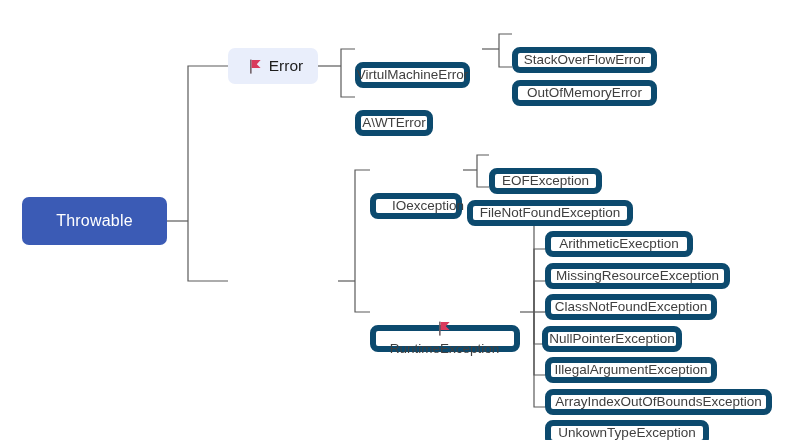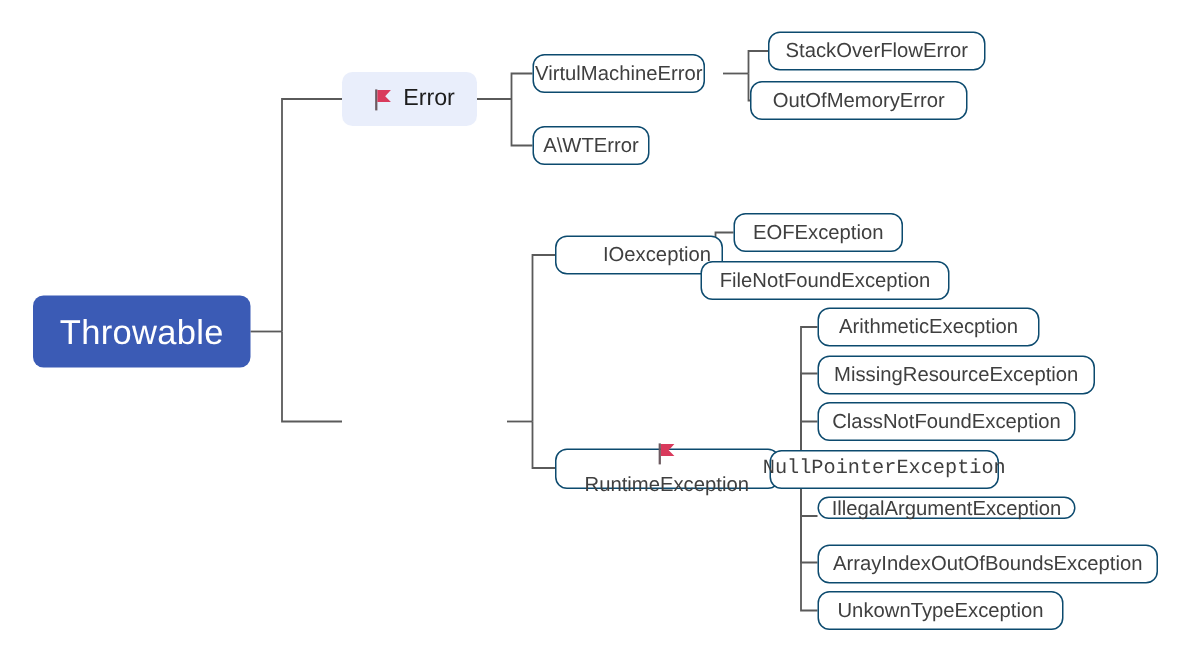--- a/index.html
+++ b/index.html
@@ -39,44 +39,45 @@
     justify-content: center;
     white-space: nowrap;
     line-height: 1;
   }
 
   
   .node.root {
     background: #3b5bb5;
     color: #ffffff;
     border-radius: 7px;
-    font-size: 23px;
+    font-size: 16px;
     letter-spacing: .2px;
     padding: 16px 10px;
   }
 
   
   .node.lvl1 {
     border-radius: 7px;
     font-size: 15.5px;
     color: #1d1d1d;
     padding: 0 12px;
     gap: 7px;
   }
   .node.lvl1.tint-blue { background: #e9eefb; padding-left: 18px; }
   .node.lvl1.tint-pink { background: #fbeef3; }
 
   
   .node.box {
     background: #ffffff;
-    border: 1px solid #0c4a6e;
+    border: 6px solid #0c4a6e;
     border-radius: 8px;
     font-size: 13.5px;
     color: #3f3f3f;
     padding: 0 8px;
+    margin-top: 26px;
   }
   .node.box.flagged {
     gap: 6px;
     padding-left: 7px;
   }
 
   
   .flag-icon {
     display: inline-block;
     width: 13px;
@@ -142,26 +143,26 @@
   </div>
 
   <div class="node box" style="left:355px; top:84px; width:78px; height:26px;">
     <span>A\WTError</span>
   </div>
 
   <div class="node box" style="left:512px; top:21px; width:145px; height:26px;">
     <span>StackOverFlowError</span>
   </div>
 
-  <div class="node box" style="left:500px; top:54px; width:145px; height:26px;align-items:center;">
+  <div class="node box" style="left:512px; top:54px; width:145px; height:26px;align-items:center;">
     <span>OutOfMemoryError</span>
   </div>
 
 
-  <div class="node box" style="left:370px; top:157px; width:112px; height:26px;padding-left:32px;">
+  <div class="node box" style="left:370px; top:167px; width:92px; height:26px;padding-left:32px;">
     <span>IOexception</span>
   </div>
 
   <div class="node box" style="left:489px; top:142px; width:113px; height:26px;">
     <span>EOFException</span>
   </div>
 
   <div class="node box" style="left:467px; top:174px; width:166px; height:26px;">
     <span>FileNotFoundException</span>
   </div>
@@ -181,25 +182,25 @@
   </div>
 
   <div class="node box" style="left:545px; top:237px; width:185px; height:26px;">
     <span>MissingResourceException</span>
   </div>
 
   <div class="node box" style="left:545px; top:268px; width:172px; height:26px;">
     <span>ClassNotFoundException</span>
   </div>
 
-  <div class="node box" style="left:513px; top:300px; width:153px; height:26px;font-family:Liberation Mono, monospace;">
+  <div class="node box" style="left:542px; top:300px; width:140px; height:26px;">
     <span>NullPointerException</span>
   </div>
 
-  <div class="node box" style="left:545px; top:331px; width:172px; height:15px;">
+  <div class="node box" style="left:545px; top:331px; width:172px; height:26px;">
     <span>IllegalArgumentException</span>
   </div>
 
   <div class="node box" style="left:545px; top:394px; width:164px; height:26px;">
     <span>UnkownTypeException</span>
   </div>
 
   <div class="node box" style="left:545px; top:363px; width:227px; height:26px;">
     <span>ArrayIndexOutOfBoundsException</span>
   </div>

